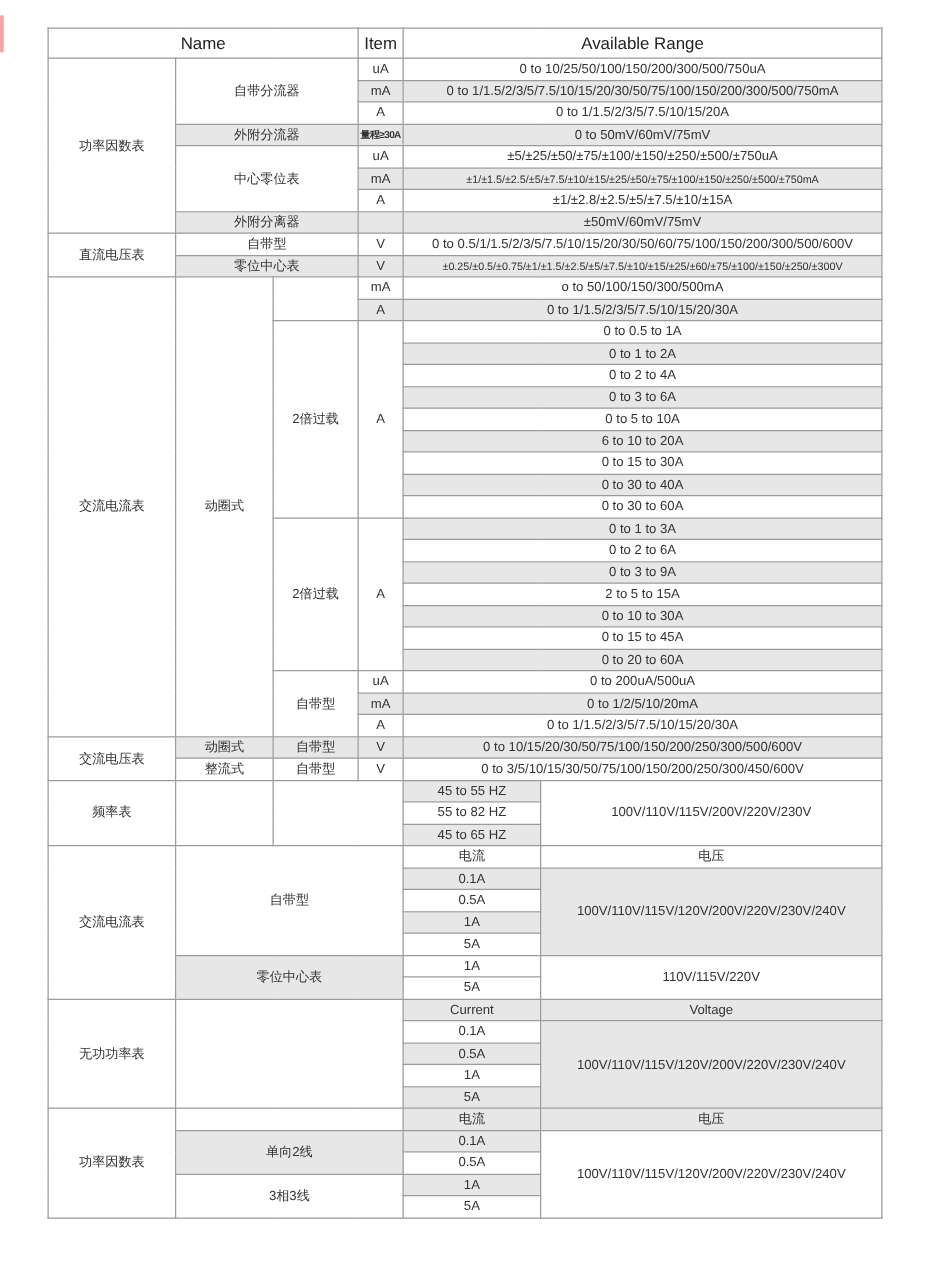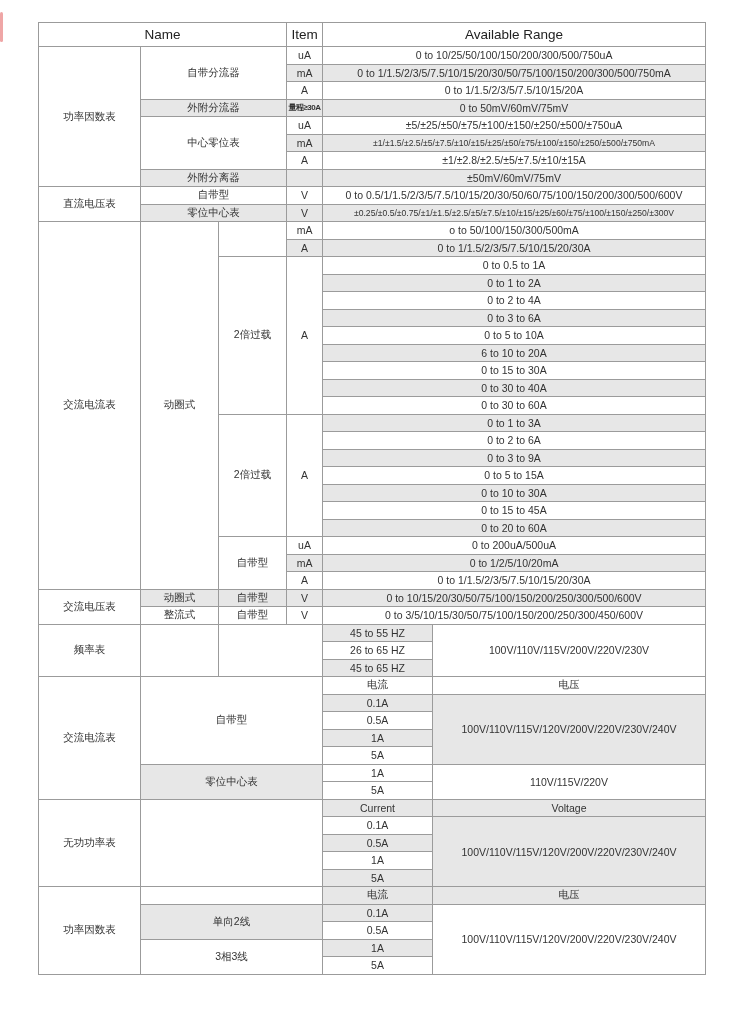--- a/index.html
+++ b/index.html
@@ -142,21 +142,21 @@
         <td rowspan="7" class="">A</td>
         <td colspan="2" class="g ">0 to 1 to 3A</td>
       </tr>
       <tr>
         <td colspan="2" class="">0 to 2 to 6A</td>
       </tr>
       <tr>
         <td colspan="2" class="g ">0 to 3 to 9A</td>
       </tr>
       <tr>
-        <td colspan="2" class="">0 to 5 to 15A</td>
+        <td colspan="2" class="">2 to 5 to 15A</td>
       </tr>
       <tr>
         <td colspan="2" class="g ">0 to 10 to 30A</td>
       </tr>
       <tr>
         <td colspan="2" class="">0 to 15 to 45A</td>
       </tr>
       <tr>
         <td colspan="2" class="g ">0 to 20 to 60A</td>
       </tr>
@@ -187,21 +187,21 @@
         <td colspan="2" class="">0 to 3/5/10/15/30/50/75/100/150/200/250/300/450/600V</td>
       </tr>
       <tr>
         <td rowspan="3" class="">频率表</td>
         <td rowspan="3" class=""></td>
         <td colspan="2" rowspan="3" class=""></td>
         <td class="g ">45 to 55 HZ</td>
         <td rowspan="3" class="">100V/110V/115V/200V/220V/230V</td>
       </tr>
       <tr>
-        <td class="">26 to 65 HZ</td>
+        <td class="">55 to 82 HZ</td>
       </tr>
       <tr>
         <td class="g ">45 to 65 HZ</td>
       </tr>
       <tr>
         <td rowspan="7" class="">交流电流表</td>
         <td colspan="3" rowspan="5" class="">自带型</td>
         <td class="">电流</td>
         <td class="">电压</td>
       </tr>

